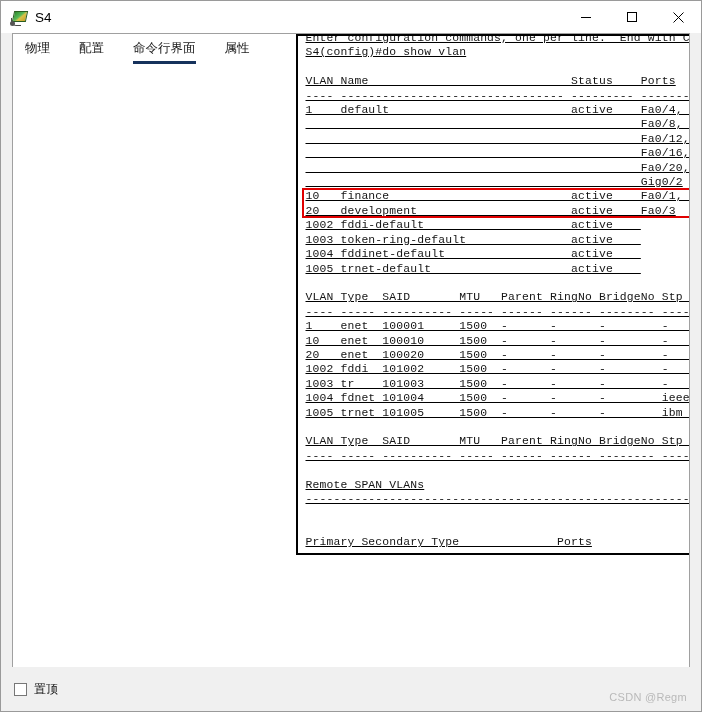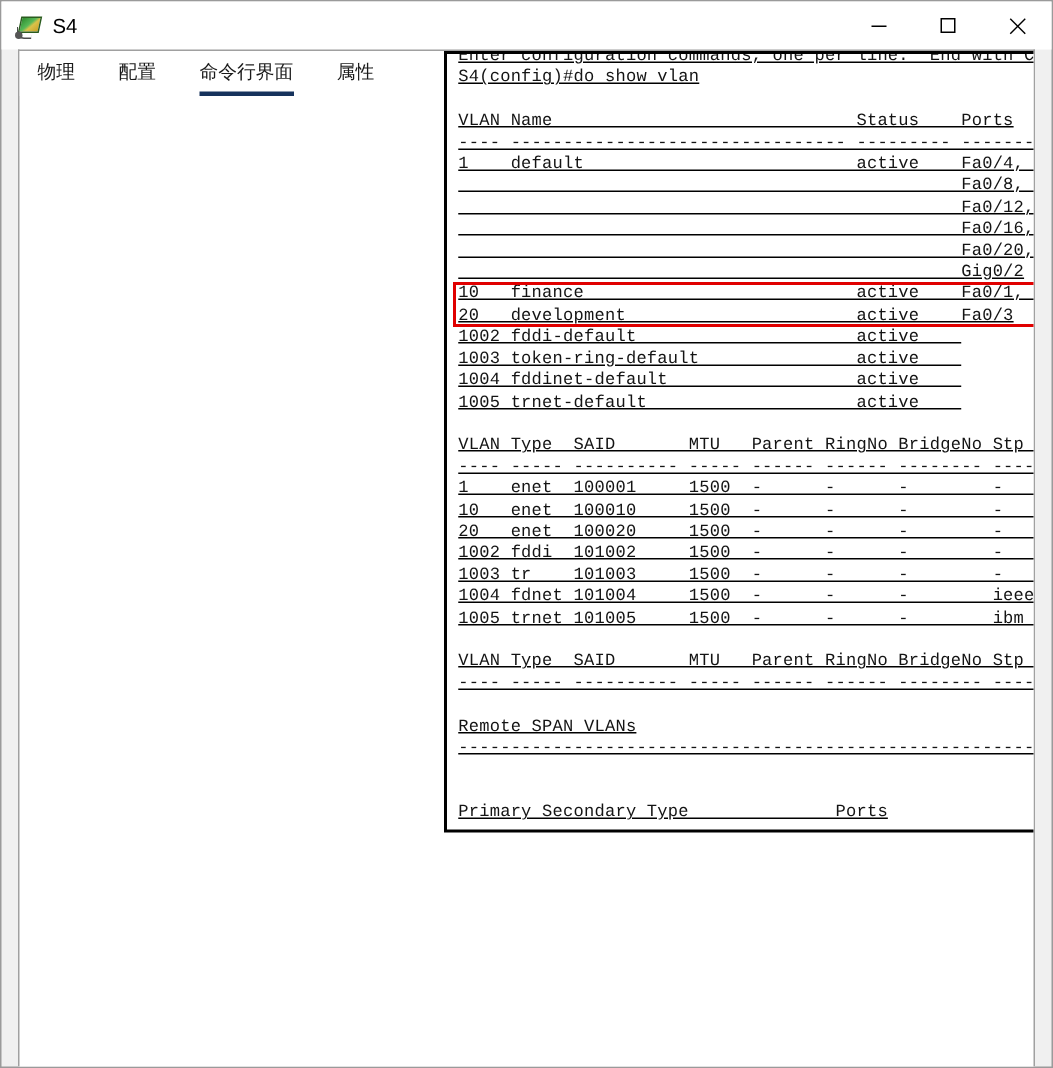--- a/index.html
+++ b/index.html
@@ -393,14 +393,21 @@
       </div>
     </div>
 
     <div class="btnrow">
       <div class="btn">复制</div>
       <div class="btn">粘贴</div>
     </div>
 
   </div>
 
+  <div class="footer">
+    <div class="chk-wrap">
+      <span class="chk"></span>
+      <span class="chk-label">置顶</span>
+    </div>
+    <div class="watermark">CSDN @Regm</div>
+  </div>
 
 </div>
 
 </body></html>

